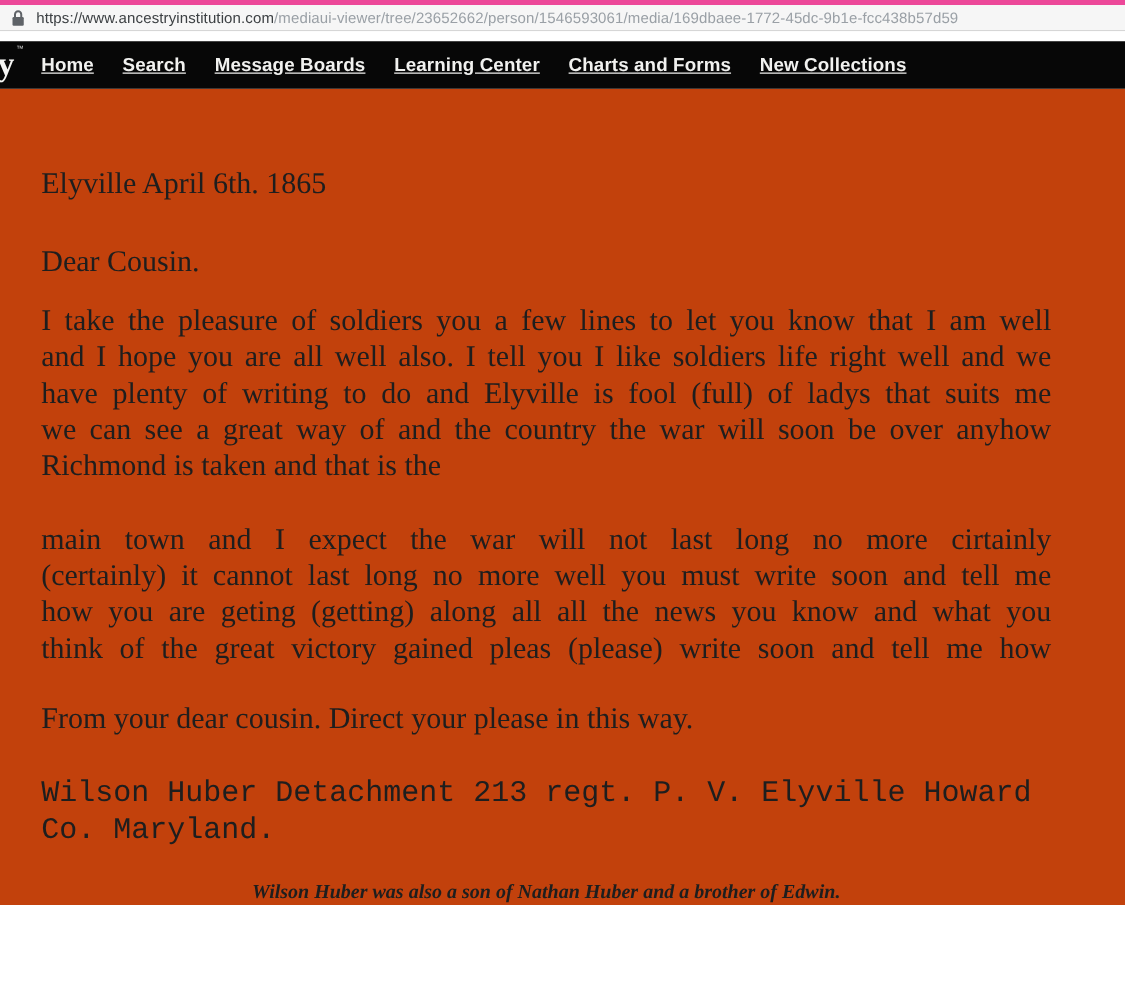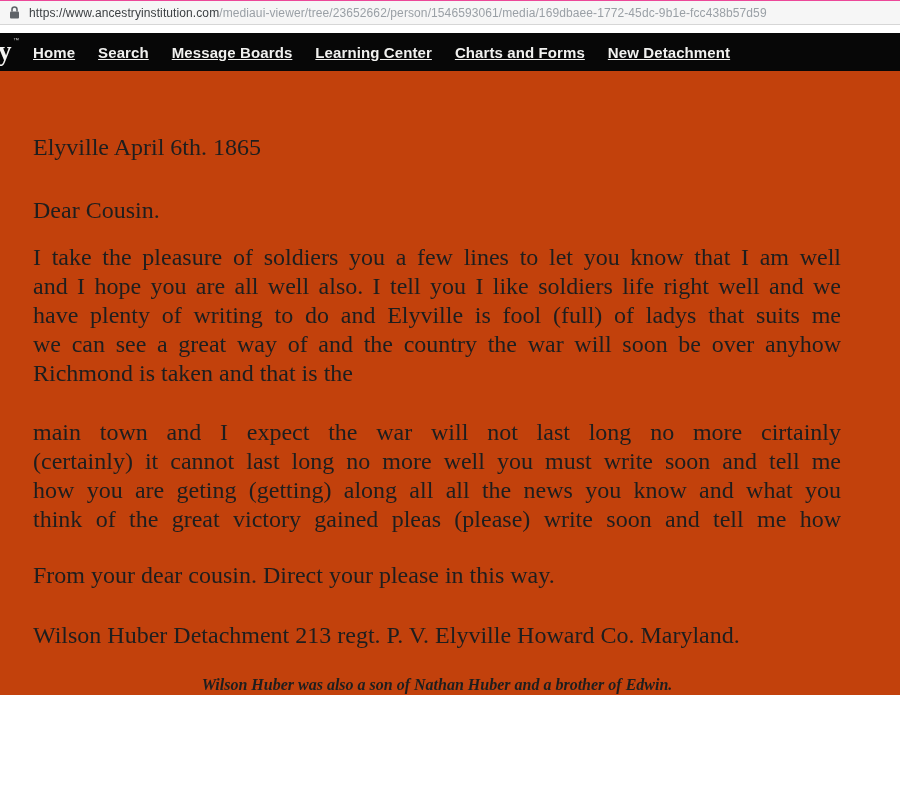--- a/index.html
+++ b/index.html
@@ -3,21 +3,21 @@
 <meta charset="utf-8">
 <style>
   * { margin: 0; padding: 0; box-sizing: border-box; }
   html, body { width: 900px; height: 789px; background: #ffffff; overflow: hidden;
     font-family: "Liberation Sans", sans-serif; }
 
   
   .browser-bar {
     height: 25px; width: 900px;
     background: #f6f6f6;
-    border-top: 1px solid #ec4899;
+    border-top: 4px solid #ec4899;
     border-bottom: 1px solid #d6d6d6;
     display: flex; align-items: center;
     padding-left: 9px;
   }
   .lock { display: inline-flex; align-items: center; margin-right: 9px; }
   .url { font-size: 12px; letter-spacing: 0.1px; white-space: nowrap; overflow: hidden; }
   .url-domain { color: #3c4043; }
   .url-path { color: #9aa0a6; }
 
   
@@ -61,21 +61,21 @@
     font-family: "Liberation Serif", serif;
     font-size: 24px;
     line-height: 29px;
     color: #1e1e1e;
   }
   .letter-date    { margin-bottom: 34px; }
   .letter-salut   { margin-bottom: 18px; }
   .letter-para-1  { margin-bottom: 30px; }
   .letter-para-2  { margin-bottom: 27px; }
   .letter-closing { margin-bottom: 31px; }
-  .letter-address { margin-bottom: 25px; }
+  .letter-address { margin-bottom: 25px; font-family: Liberation Mono, monospace; }
   .letter-line { text-align: justify; text-align-last: justify; }
   .letter-line.last { text-align-last: left; }
   .letter-caption {
     font-size: 16px; line-height: 20px;
     font-weight: 700; font-style: italic;
     text-align: center;
   }
 </style>
 </head>
 <body>
@@ -93,21 +93,21 @@
 <div class="chrome-gap"></div>
 
 <div class="navbar">
   <span class="logo-frag">y</span>
   <span class="logo-tm">™</span>
   <span class="nav-item">Home</span>
   <span class="nav-item">Search</span>
   <span class="nav-item">Message Boards</span>
   <span class="nav-item">Learning Center</span>
   <span class="nav-item">Charts and Forms</span>
-  <span class="nav-item">New Detachment</span>
+  <span class="nav-item">New Collections</span>
 </div>
 
 <div class="content">
   <div class="letter">
     <div class="letter-date">Elyville April 6th. 1865</div>
     <div class="letter-salut">Dear Cousin.</div>
     <div class="letter-para-1">
         <div class="letter-line">I take the pleasure of soldiers you a few lines to let you know that I am well</div>
         <div class="letter-line">and I hope you are all well also. I tell you I like soldiers life right well and we</div>
         <div class="letter-line">have plenty of writing to do and Elyville is fool (full) of ladys that suits me</div>

